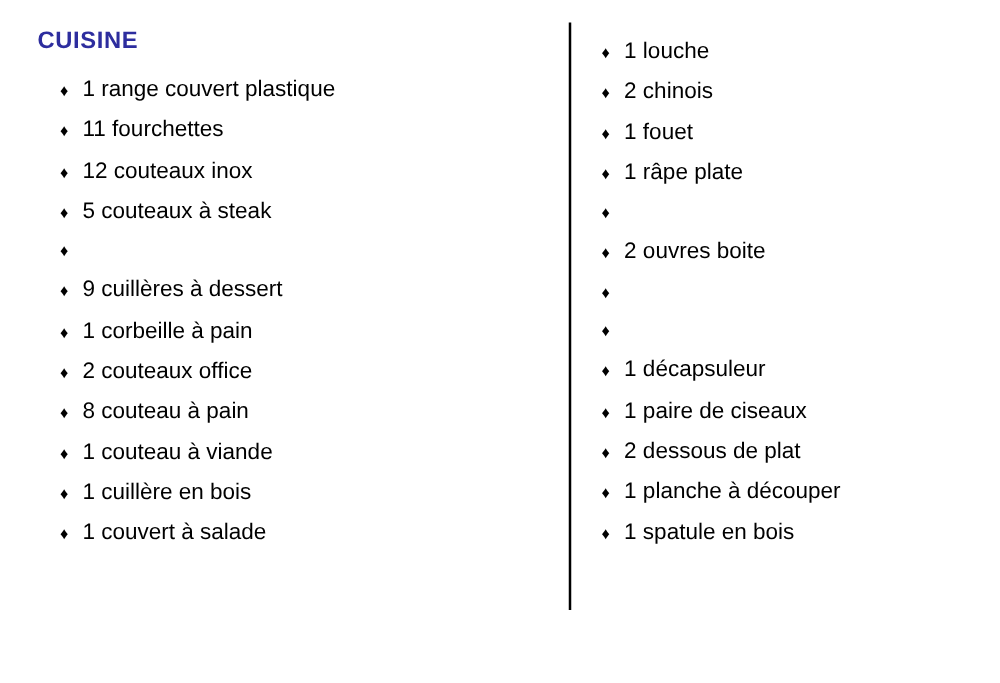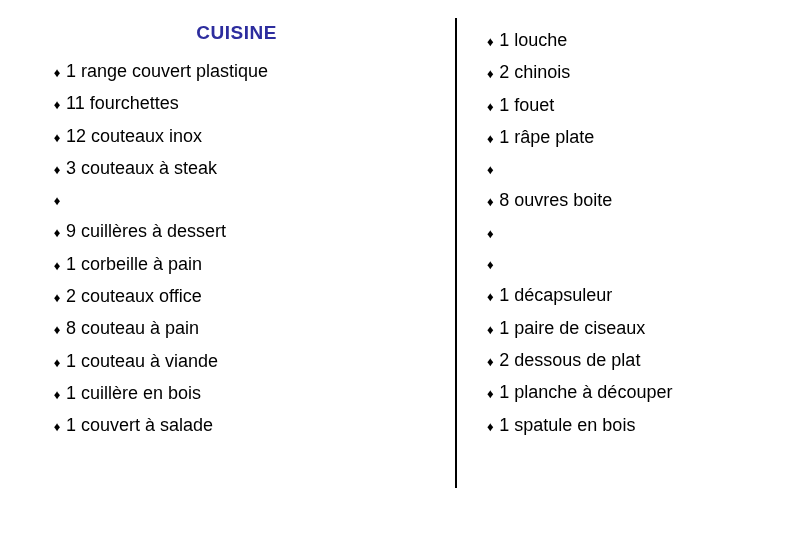--- a/index.html
+++ b/index.html
@@ -12,21 +12,20 @@
     background: #ffffff;
     font-family: "Liberation Sans", sans-serif;
     color: #000000;
     overflow: hidden;
   }
   .page {
     position: relative;
     width: 780px;
     height: 546px;
     box-sizing: border-box;
-    text-align: center;
   }
   .columns {
     display: flex;
     flex-direction: row;
     align-items: flex-start;
     height: 100%;
   }
   .col {
     box-sizing: border-box;
     position: relative;
@@ -100,21 +99,21 @@
           <li>
             <span class="bullet">♦</span>
             <span class="item-text">11 fourchettes</span>
           </li>
           <li>
             <span class="bullet">♦</span>
             <span class="item-text">12 couteaux inox</span>
           </li>
           <li>
             <span class="bullet">♦</span>
-            <span class="item-text">3 couteaux à steak</span>
+            <span class="item-text">5 couteaux à steak</span>
           </li>
           <li>
             <span class="bullet">♦</span>
           </li>
           <li>
             <span class="bullet">♦</span>
             <span class="item-text">9 cuillères à dessert</span>
           </li>
           <li>
             <span class="bullet">♦</span>
@@ -160,21 +159,21 @@
           </li>
           <li>
             <span class="bullet">♦</span>
             <span class="item-text">1 râpe plate</span>
           </li>
           <li>
             <span class="bullet">♦</span>
           </li>
           <li>
             <span class="bullet">♦</span>
-            <span class="item-text">8 ouvres boite</span>
+            <span class="item-text">2 ouvres boite</span>
           </li>
           <li>
             <span class="bullet">♦</span>
           </li>
           <li>
             <span class="bullet">♦</span>
           </li>
           <li>
             <span class="bullet">♦</span>
             <span class="item-text">1 décapsuleur</span>

